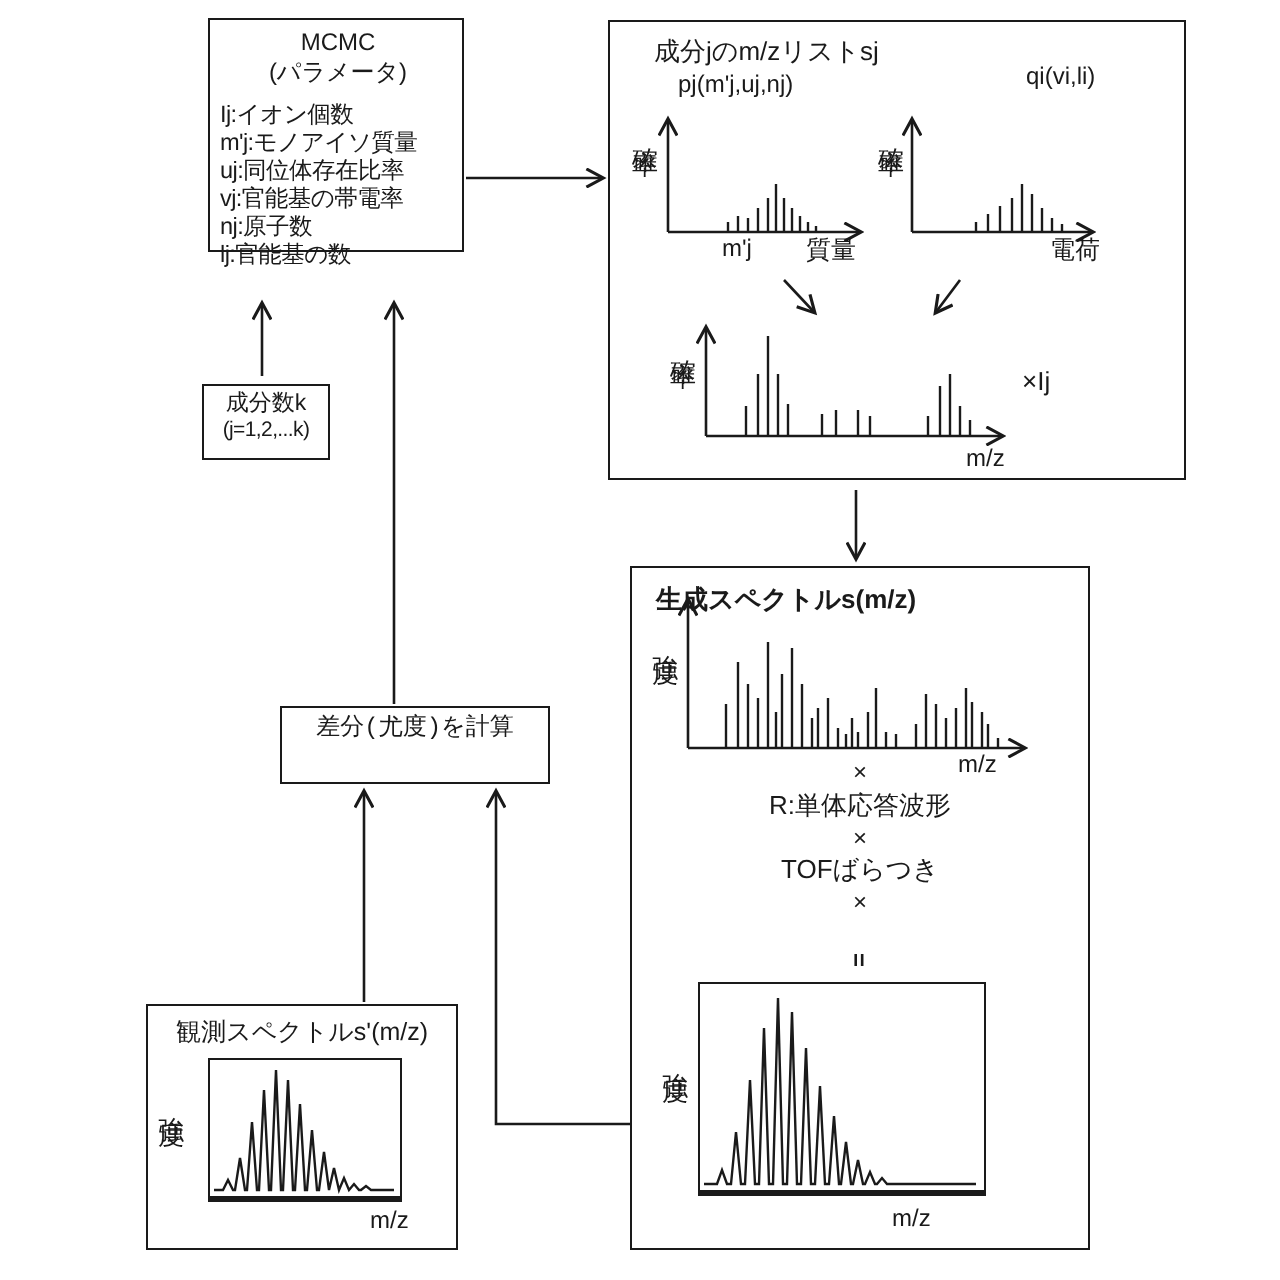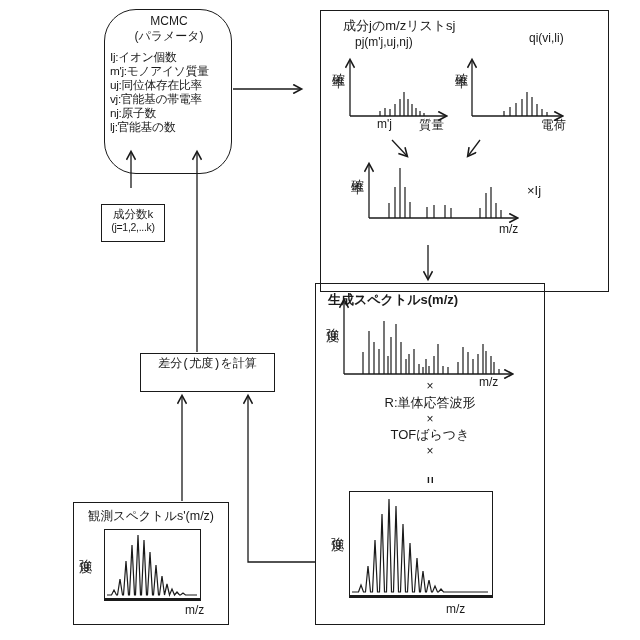--- a/index.html
+++ b/index.html
@@ -14,39 +14,39 @@
   .conn{fill:none;stroke:#1a1a1a;stroke-width:1.3px;}
   svg.overlay{position:absolute;left:0;top:0;pointer-events:none;}
   .small{font-size:12px;}
   .t13{font-size:13px;}
 </style>
 </head>
 <body>
 
 <div id="stage">
 
-  <div class="box" style="left:104px;top:9px;width:128px;height:165px;padding:4px 3px 16px 5px;border-radius:32px;">
+  <div class="box" style="left:104px;top:9px;width:128px;height:117px;padding:4px 3px 16px 5px;">
     <div class="small ctr" style="position:relative;">MCMC</div>
     <div class="small ctr" style="position:relative;">(パラメータ)</div>
     <div style="margin-top:5px;font-size:11.8px;line-height:14px;letter-spacing:-0.3px;">
       <div>Ij:イオン個数</div>
       <div>m'j:モノアイソ質量</div>
       <div>uj:同位体存在比率</div>
       <div>vj:官能基の帯電率</div>
       <div>nj:原子数</div>
       <div>lj:官能基の数</div>
     </div>
   </div>
 
-  <div class="box" style="left:101px;top:204px;width:64px;height:38px;padding-top:3px;">
+  <div class="box" style="left:101px;top:192px;width:64px;height:38px;padding-top:3px;">
     <div class="ctr" style="position:relative;font-size:11.5px;line-height:13px;">成分数k</div>
     <div class="ctr" style="position:relative;font-size:10.5px;line-height:13px;letter-spacing:-0.3px;">(j=1,2,...k)</div>
   </div>
 
-  <div class="box" style="left:320px;top:10px;width:289px;height:282px;">
+  <div class="box" style="left:304px;top:10px;width:289px;height:230px;">
     <div class="abs t13" style="left:22px;top:6px;">成分jのm/zリストsj</div>
     <div class="abs small" style="left:34px;top:24px;">pj(m'j,uj,nj)</div>
     <div class="abs small" style="left:208px;top:20px;">qi(vi,li)</div>
 
     <div class="abs vtext" style="left:11px;top:52px;">確率</div>
     <svg class="abs" style="left:21px;top:41px;" width="106" height="72">
         <defs>
           <marker id="arr0" markerWidth="9" markerHeight="8" refX="7" refY="4" orient="auto">
             <path d="M1,0.5 L7.5,4 L1,7.5" fill="none" stroke="#1a1a1a" stroke-width="1.2"></path>
           </marker>

